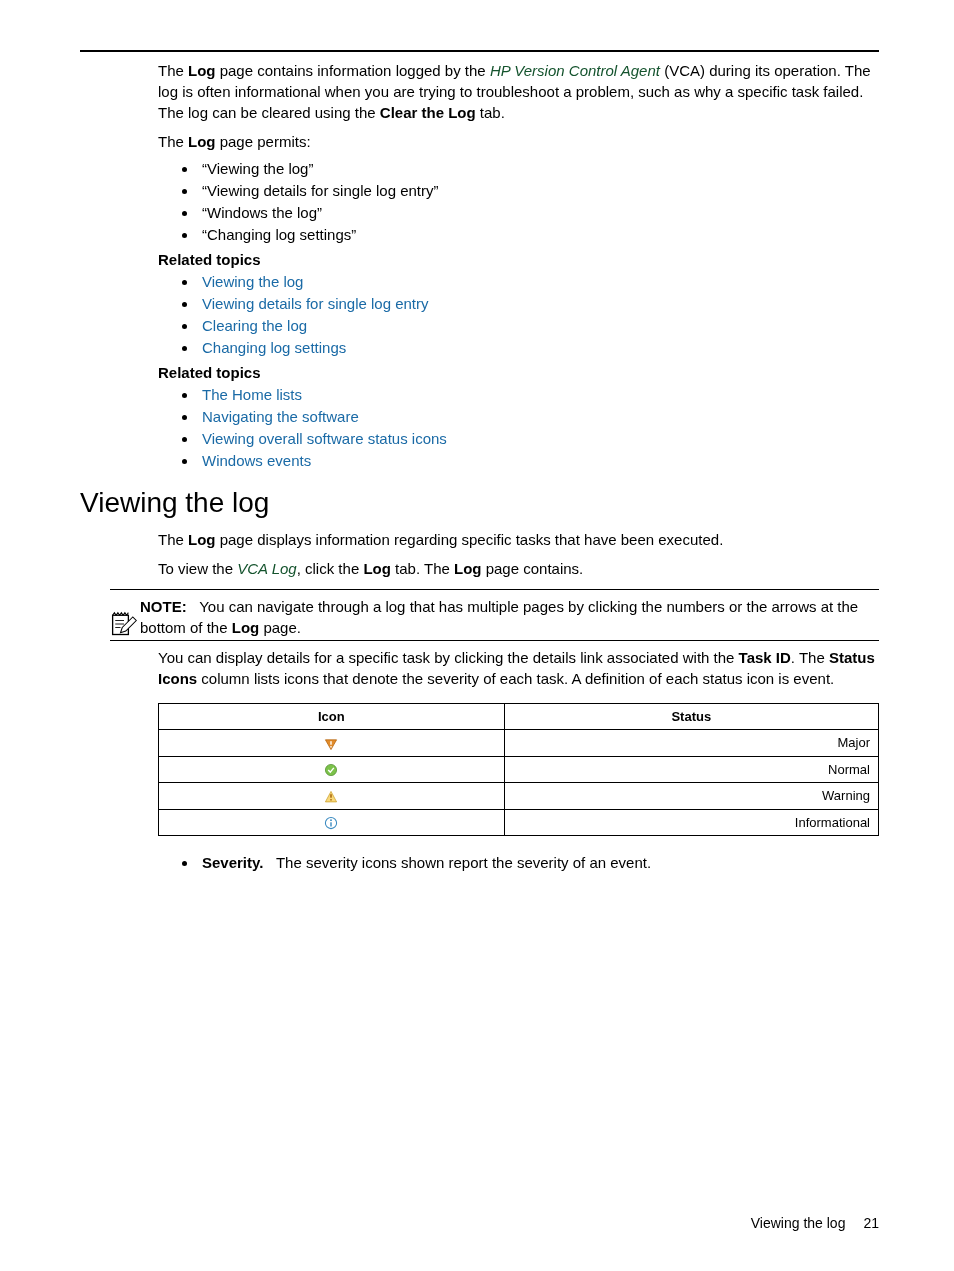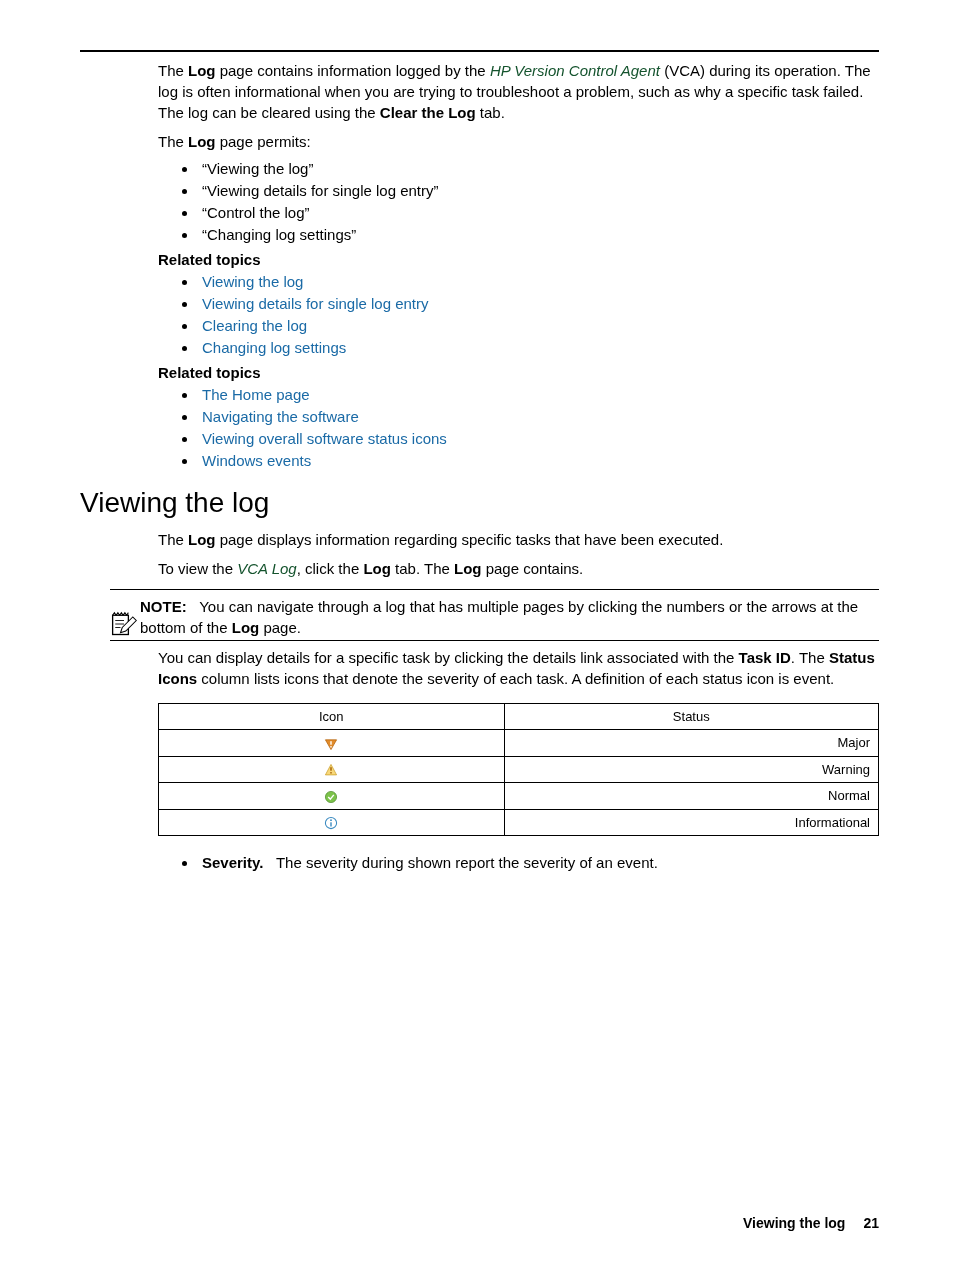--- a/index.html
+++ b/index.html
@@ -79,68 +79,67 @@
     margin: 14px 0 18px 0;
     font-size: 13px;
   }
   table.status th, table.status td {
     border: 1px solid #000;
     padding: 5px 8px;
     text-align: right;
     vertical-align: middle;
   }
   table.status th {
-    font-weight: normal;
+    font-weight: bold;
     text-align: center;
   }
   table.status td.iconcell {
     text-align: center;
     width: 48%;
   }
   .svgicon { display: inline-block; vertical-align: middle; }
   .footer {
     position: absolute;
     bottom: 40px;
     right: 75px;
     font-size: 14px;
-    font-weight: bold;
   }
   .footer .pnum { margin-left: 18px; }
 </style>
 </head>
 <body>
 
 <div class="page">
   <div class="topline"></div>
 
   <div class="indent">
     <p>
       <span>The </span><span class="bold">Log</span><span> page contains information logged by the </span><span class="italic-link">HP Version Control Agent</span><span> (VCA) during its operation. The log is often informational when you are trying to troubleshoot a problem, such as why a specific task failed. The log can be cleared using the </span><span class="bold">Clear the Log</span><span> tab.</span>
     </p>
     <p>
       <span>The </span><span class="bold">Log</span><span> page permits:</span>
     </p>
     <ul class="bullets">
       <li>“Viewing the log”</li>
       <li>“Viewing details for single log entry”</li>
-      <li>“Control the log”</li>
+      <li>“Windows the log”</li>
       <li>“Changing log settings”</li>
     </ul>
 
     <div class="subhead">Related topics</div>
     <ul class="bullets">
       <li><span class="link">Viewing the log</span></li>
       <li><span class="link">Viewing details for single log entry</span></li>
       <li><span class="link">Clearing the log</span></li>
       <li><span class="link">Changing log settings</span></li>
     </ul>
 
     <div class="subhead">Related topics</div>
     <ul class="bullets">
-      <li><span class="link">The Home page</span></li>
+      <li><span class="link">The Home lists</span></li>
       <li><span class="link">Navigating the software</span></li>
       <li><span class="link">Viewing overall software status icons</span></li>
       <li><span class="link">Windows events</span></li>
     </ul>
   </div>
 
   <h2>Viewing the log</h2>
 
   <div class="indent">
     <p>
@@ -190,52 +189,52 @@
               <polygon points="10,18 2,4 18,4" fill="#e28c2b" stroke="#b05a00" stroke-width="1"></polygon>
               <rect x="9" y="6" width="2" height="5" fill="#fff"></rect>
               <rect x="9" y="13" width="2" height="2" fill="#fff"></rect>
             </svg>
           </td>
           <td>Major</td>
         </tr>
         <tr>
           <td class="iconcell">
             <svg class="svgicon" width="14" height="14" viewBox="0 0 20 20">
+              <circle cx="10" cy="10" r="8" fill="#7cc24a" stroke="#4a8a2a" stroke-width="1"></circle>
+              <path d="M6 10 L9 13 L14 7" fill="none" stroke="#fff" stroke-width="2"></path>
+            </svg>
+          </td>
+          <td>Normal</td>
+        </tr>
+        <tr>
+          <td class="iconcell">
+            <svg class="svgicon" width="14" height="14" viewBox="0 0 20 20">
               <polygon points="10,2 18,17 2,17" fill="#f8d87a" stroke="#c79a20" stroke-width="1"></polygon>
               <rect x="9" y="6" width="2" height="5" fill="#a05a00"></rect>
               <rect x="9" y="13" width="2" height="2" fill="#a05a00"></rect>
             </svg>
           </td>
           <td>Warning</td>
         </tr>
         <tr>
           <td class="iconcell">
             <svg class="svgicon" width="14" height="14" viewBox="0 0 20 20">
-              <circle cx="10" cy="10" r="8" fill="#7cc24a" stroke="#4a8a2a" stroke-width="1"></circle>
-              <path d="M6 10 L9 13 L14 7" fill="none" stroke="#fff" stroke-width="2"></path>
-            </svg>
-          </td>
-          <td>Normal</td>
-        </tr>
-        <tr>
-          <td class="iconcell">
-            <svg class="svgicon" width="14" height="14" viewBox="0 0 20 20">
               <circle cx="10" cy="10" r="8" fill="none" stroke="#3a8ac0" stroke-width="1.5"></circle>
               <circle cx="10" cy="6" r="1.3" fill="#3a8ac0"></circle>
               <rect x="9" y="9" width="2" height="6" fill="#3a8ac0"></rect>
             </svg>
           </td>
           <td>Informational</td>
         </tr>
       </tbody>
     </table>
 
     <ul class="bullets">
       <li>
-        <span class="bold">Severity.</span>&nbsp;&nbsp;&nbsp;<span>The severity during shown report the severity of an event.</span>
+        <span class="bold">Severity.</span>&nbsp;&nbsp;&nbsp;<span>The severity icons shown report the severity of an event.</span>
       </li>
     </ul>
   </div>
 
   <div class="footer">
     <span>Viewing the log</span><span class="pnum">21</span>
   </div>
 </div>
 
 </body></html>

